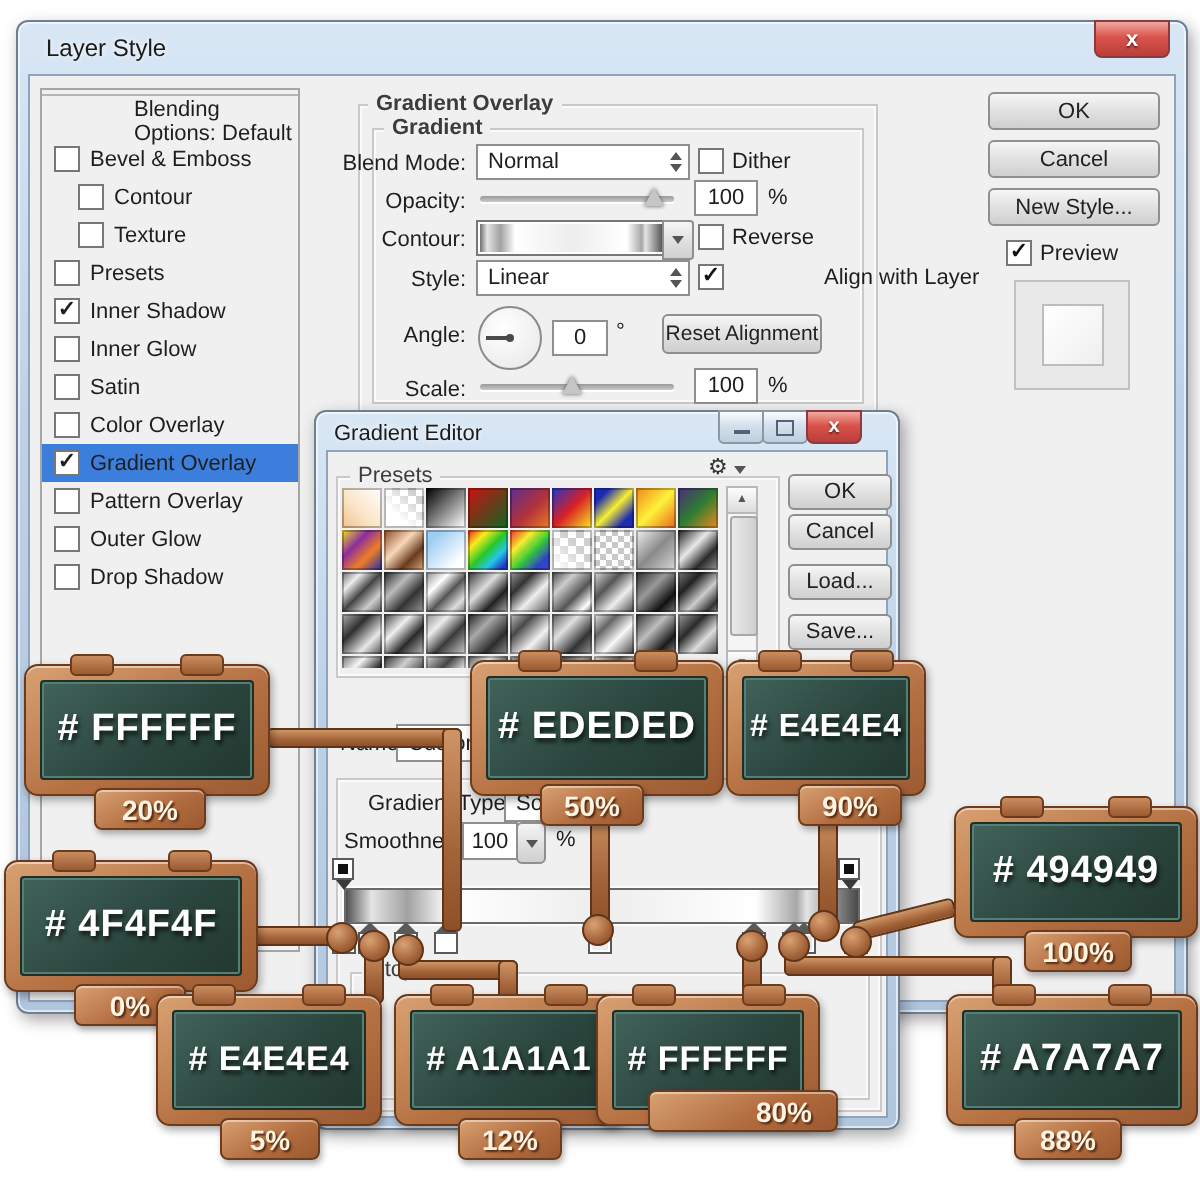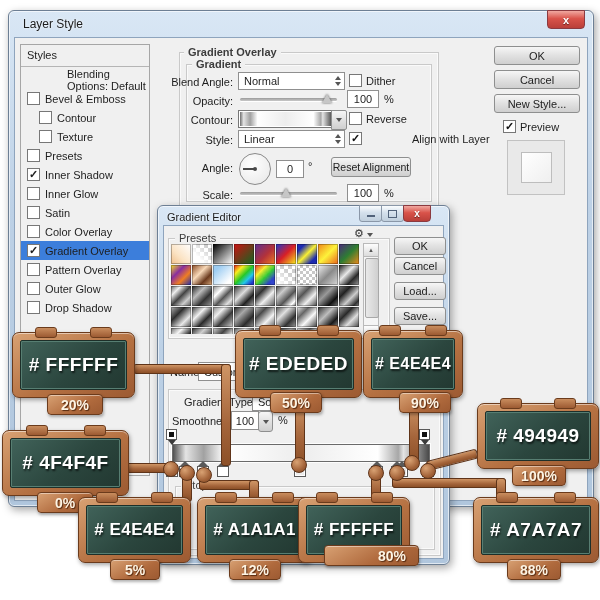--- a/index.html
+++ b/index.html
@@ -101,21 +101,20 @@
 
 <div id="stage">
 
   <div class="win" style="left:8px;top:10px;width:584px;height:495px;">
     <div class="win-title">Layer Style</div>
     <div class="btn-close" style="right:8px;top:-1px;width:36px;height:17px;font-size:11px;">x</div>
     <div class="win-client" style="left:5px;top:26px;right:5px;bottom:5px;"></div>
   </div>
 
   <div class="abs" style="left:20px;top:44px;width:128px;height:430px;border:1px solid #a6a6a6;background:#f0f0f0;">
-    <div style="height:19px;display:flex;align-items:center;padding-left:6px;">Styles</div>
     <div style="height:1px;background:#b5b5b5;margin:2px 0 3px 0;"></div>
     <div id="sidebar-items">
         <div class="sb-row sb-plain">
           <span>Blending Options: Default</span>
         </div>
         <div class="sb-row">
           <span class="cbx"></span>
           <span>Bevel &amp; Emboss</span>
         </div>
         <div class="sb-row indent">
@@ -163,21 +162,21 @@
           <span>Drop Shadow</span>
         </div>
       </div>
   </div>
 
   <div class="grp" style="left:179px;top:52px;width:258px;height:153px;"></div>
   <div class="grp-label" style="left:184px;top:46px;">Gradient Overlay</div>
   <div class="grp" style="left:186px;top:64px;width:244px;height:136px;"></div>
   <div class="grp-label" style="left:192px;top:58px;">Gradient</div>
 
-  <div class="rlabel" style="left:143px;top:76px;width:90px;">Blend Angle:</div>
+  <div class="rlabel" style="left:143px;top:76px;width:90px;">Blend Mode:</div>
   <div class="combo" style="left:238px;top:72px;width:100px;height:16px;">
     <span>Normal</span>
     <span class="spin">
         <i class="tri-up"></i>
         <i class="tri-down"></i>
       </span>
   </div>
   <div class="checkbox" style="left:349px;top:74px;"></div>
   <div class="label" style="left:366px;top:75px;">Dither</div>
 

